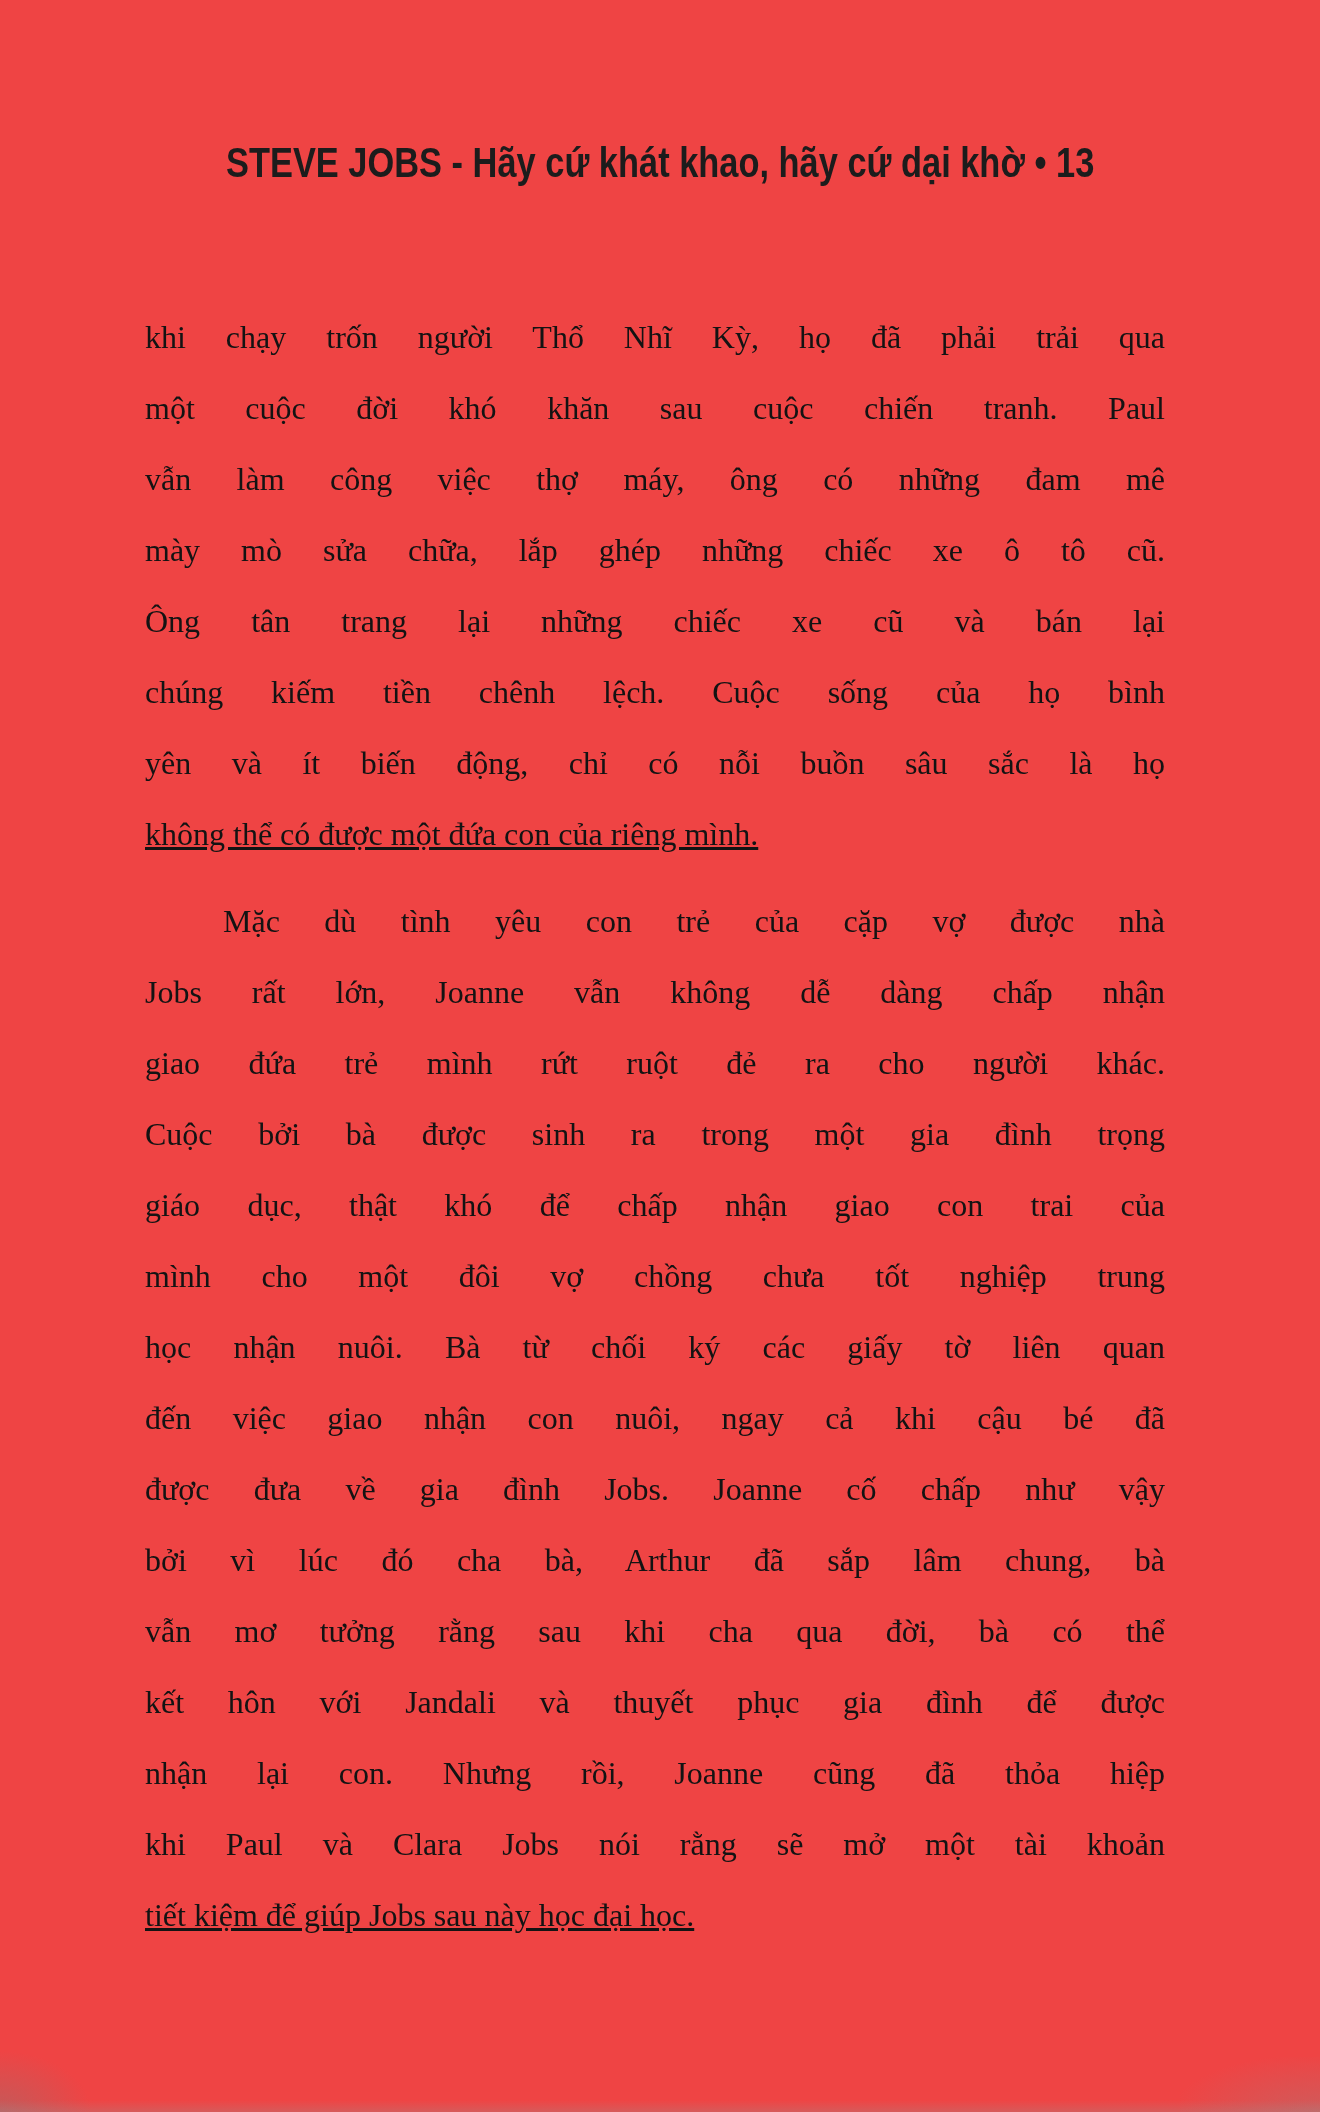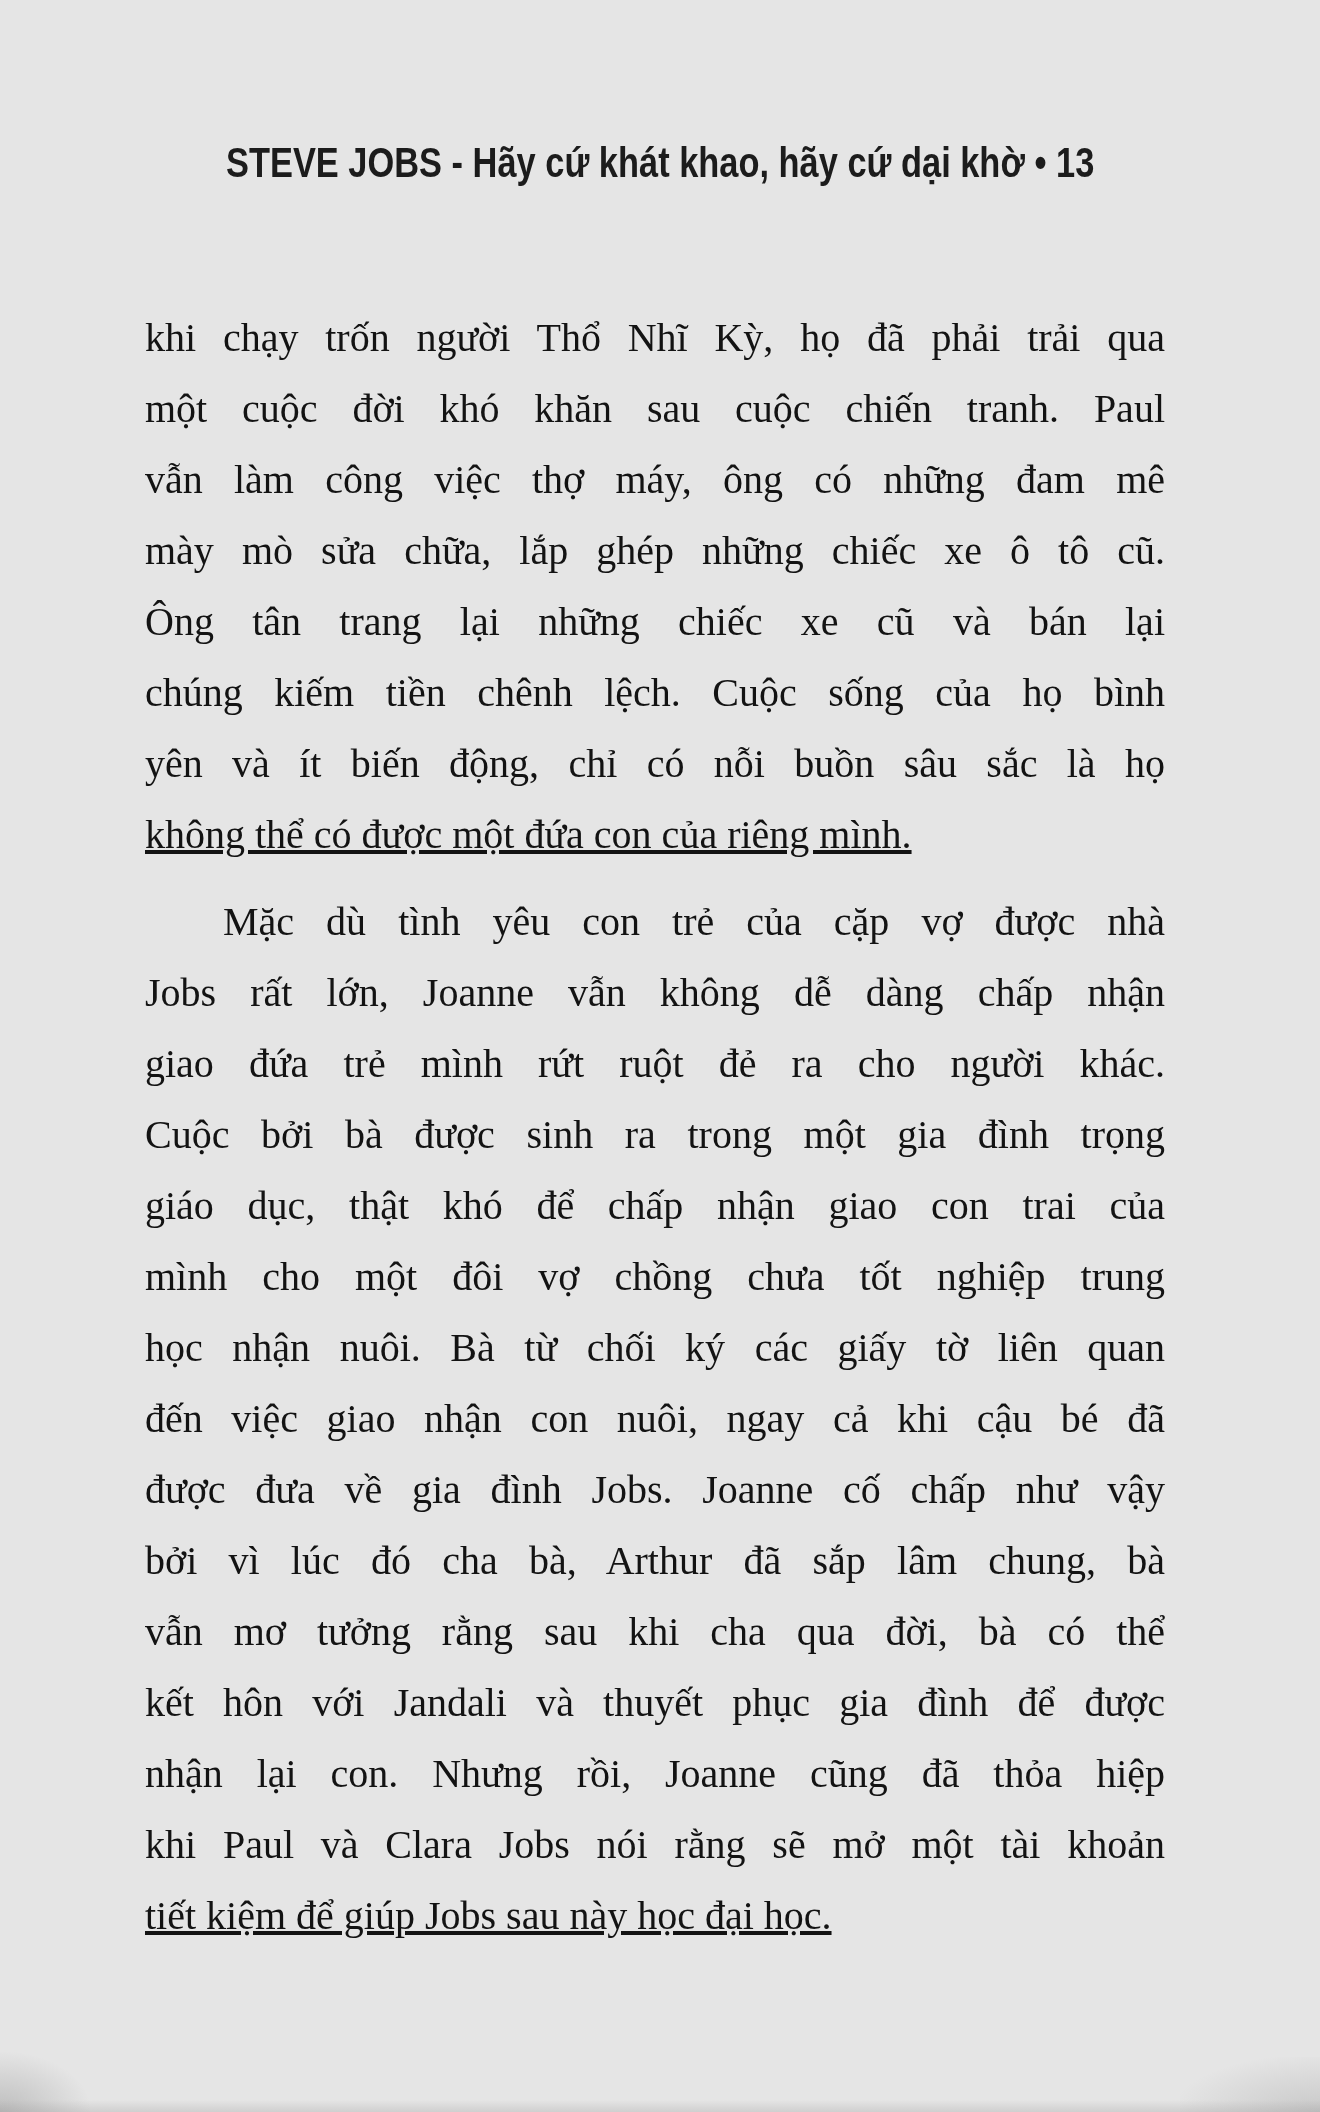--- a/index.html
+++ b/index.html
@@ -4,21 +4,21 @@
 <style>
   html, body {
     margin: 0;
     padding: 0;
     background: #ffffff;
   }
   .page {
     position: relative;
     width: 1320px;
     height: 2112px;
-    background: #e5e5e5;
+    background: #ef4444;
     overflow: hidden;
     font-family: "Liberation Serif", "DejaVu Serif", serif;
     color: #151515;
   }
   .running-header {
     position: absolute;
     top: 138px;
     left: 120px;
     width: 1060px;
     text-align: center;
@@ -29,21 +29,21 @@
     color: #1c1c1c;
     transform: scaleX(0.80);
     transform-origin: center top;
     white-space: nowrap;
   }
   .body-text {
     position: absolute;
     top: 302px;
     left: 145px;
     width: 1020px;
-    font-size: 40px;
+    font-size: 32px;
     line-height: 71px;
     color: #131313;
   }
   .paragraph { margin: 0; }
   .paragraph + .paragraph { margin-top: 16px; }
   .line {
     text-align: justify;
     text-align-last: justify;
     overflow: hidden;
   }

